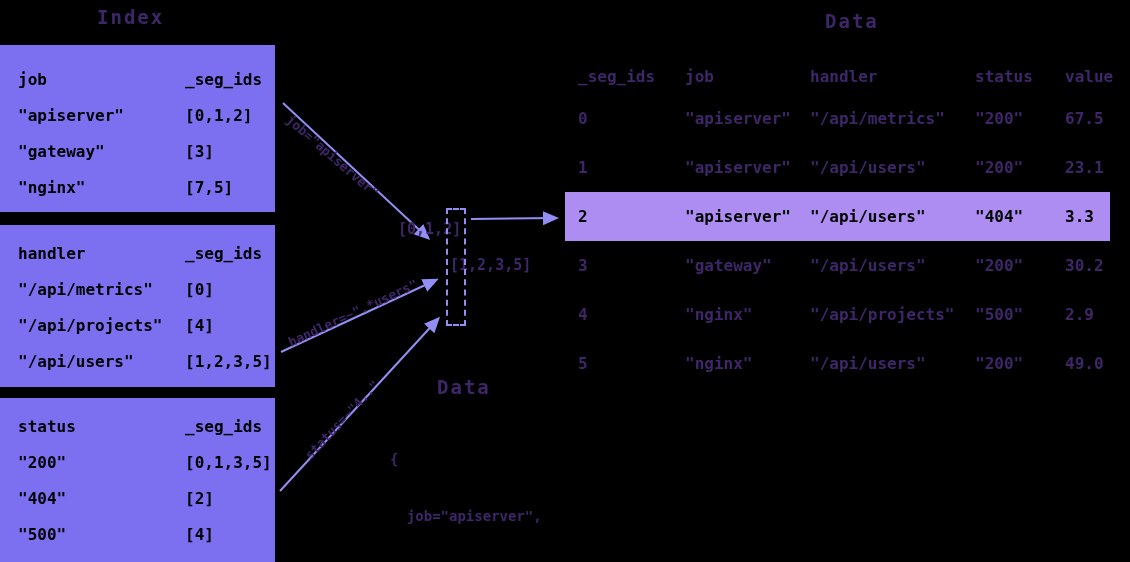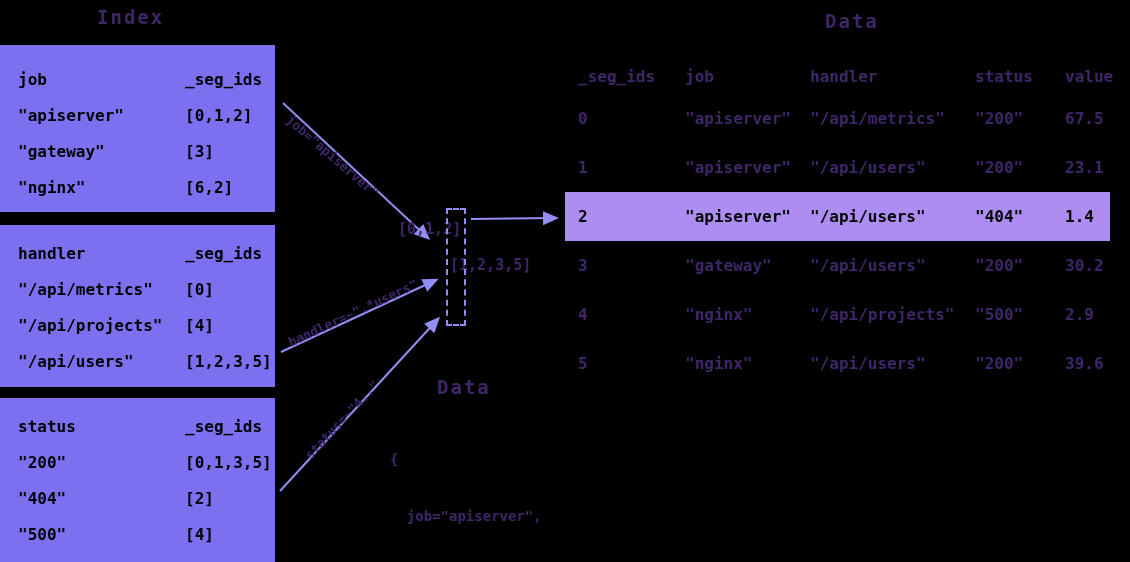--- a/index.html
+++ b/index.html
@@ -134,21 +134,21 @@
     <div class="irow">
       <span>"apiserver"</span>
       <span>[0,1,2]</span>
     </div>
     <div class="irow">
       <span>"gateway"</span>
       <span>[3]</span>
     </div>
     <div class="irow">
       <span>"nginx"</span>
-      <span>[6,2]</span>
+      <span>[7,5]</span>
     </div>
   </div>
 
   <div class="index-box" style="top:225px; height:162px; padding-top:10px;">
     <div class="irow">
       <span>handler</span>
       <span>_seg_ids</span>
     </div>
     <div class="irow">
       <span>"/api/metrics"</span>
@@ -211,42 +211,42 @@
       <span>"apiserver"</span>
       <span>"/api/users"</span>
       <span>"200"</span>
       <span>23.1</span>
     </div>
     <div class="trow hl">
       <span>2</span>
       <span>"apiserver"</span>
       <span>"/api/users"</span>
       <span>"404"</span>
-      <span>1.4</span>
+      <span>3.3</span>
     </div>
     <div class="trow">
       <span>3</span>
       <span>"gateway"</span>
       <span>"/api/users"</span>
       <span>"200"</span>
       <span>30.2</span>
     </div>
     <div class="trow">
       <span>4</span>
       <span>"nginx"</span>
       <span>"/api/projects"</span>
       <span>"500"</span>
       <span>2.9</span>
     </div>
     <div class="trow">
       <span>5</span>
       <span>"nginx"</span>
       <span>"/api/users"</span>
       <span>"200"</span>
-      <span>39.6</span>
+      <span>49.0</span>
     </div>
   </div>
 
   <div class="query-block">
     <div>{</div>
     <div>  job="apiserver",</div>
     
     
     
   </div>

